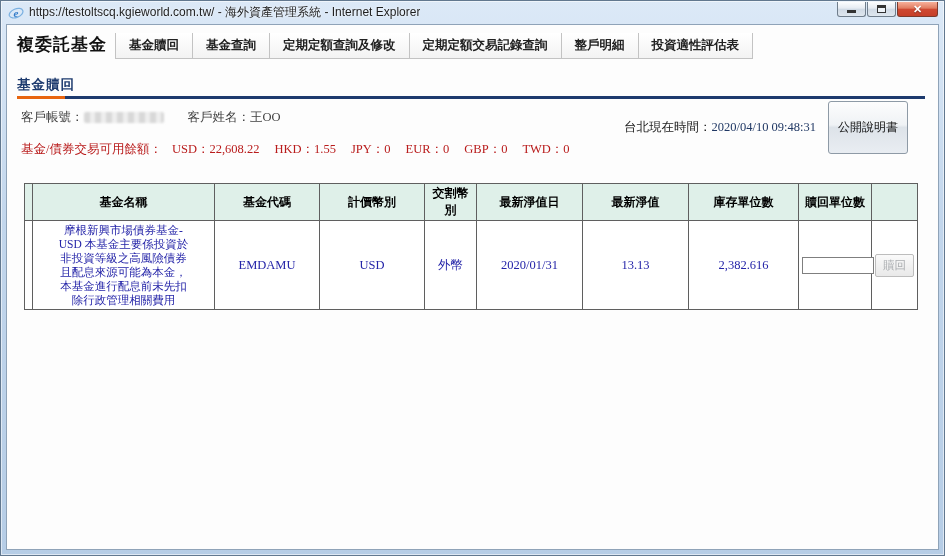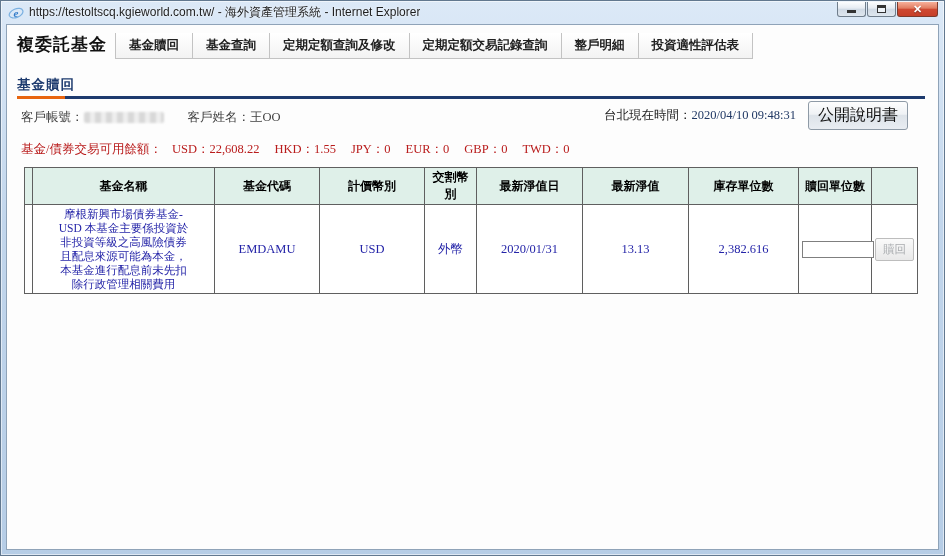--- a/index.html
+++ b/index.html
@@ -102,38 +102,38 @@
   }
   .gap-lg { display: inline-block; width: 18px; }
   .right-info {
     position: absolute; top: 76px; right: 30px;
     display: flex; align-items: center; gap: 12px;
     font-size: 12.5px; color: #222;
   }
   .time-value { color: #203864; }
   .btn-prospectus {
     font-family: inherit;
-    font-size: 16px; color: #111;
-    padding: 3px 9px;
+    font-size: 12px; color: #111;
+    padding: 17px 9px;
     border: 1px solid #8e9aa6;
     border-radius: 3px;
     background: linear-gradient(180deg, #fdfdfd 0%, #eff2f5 45%, #dde3e9 50%, #e9edf2 100%);
     cursor: pointer;
   }
   
   .balance-row {
     margin: 15px 13px 0 14px;
     font-size: 12.5px; color: #b91c1c;
     display: flex; align-items: center;
   }
   .balance-row .bal-label { margin-right: 10px; }
   .balance-row .bal-item { margin-right: 15px; }
   
   .fund-table {
-    margin: 9px 0 0 17px;
+    margin: 25px 0 0 17px;
     border-collapse: collapse;
     table-layout: fixed;
     width: 893px;
     background: #fff;
   }
   .fund-table th, .fund-table td { border: 1px solid #5f5f5f; }
   .fund-table th {
     background: #dff0e9;
     font-size: 12px; font-weight: bold; color: #000;
     height: 18px; padding: 1px 2px;

